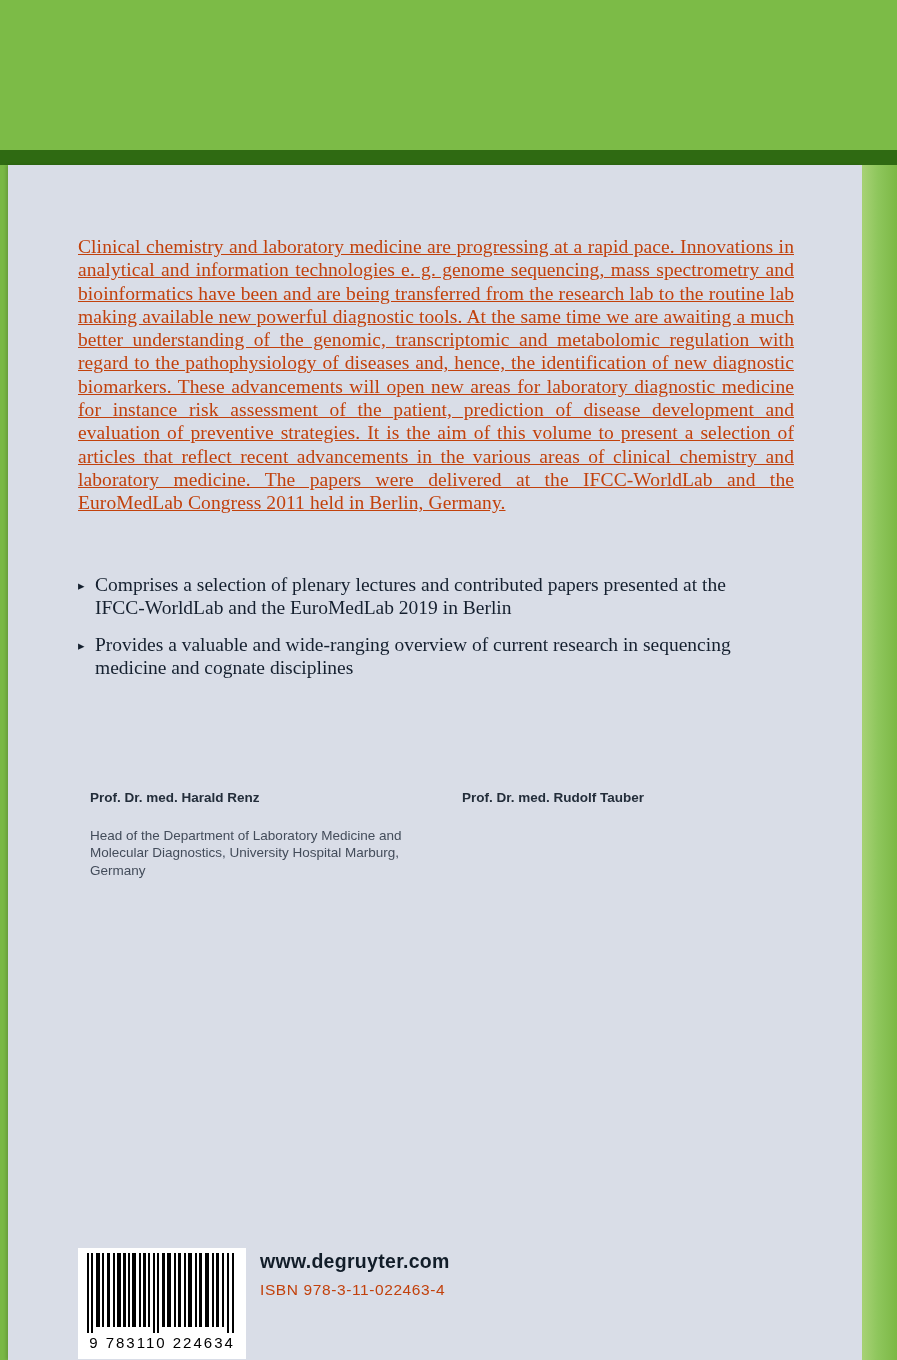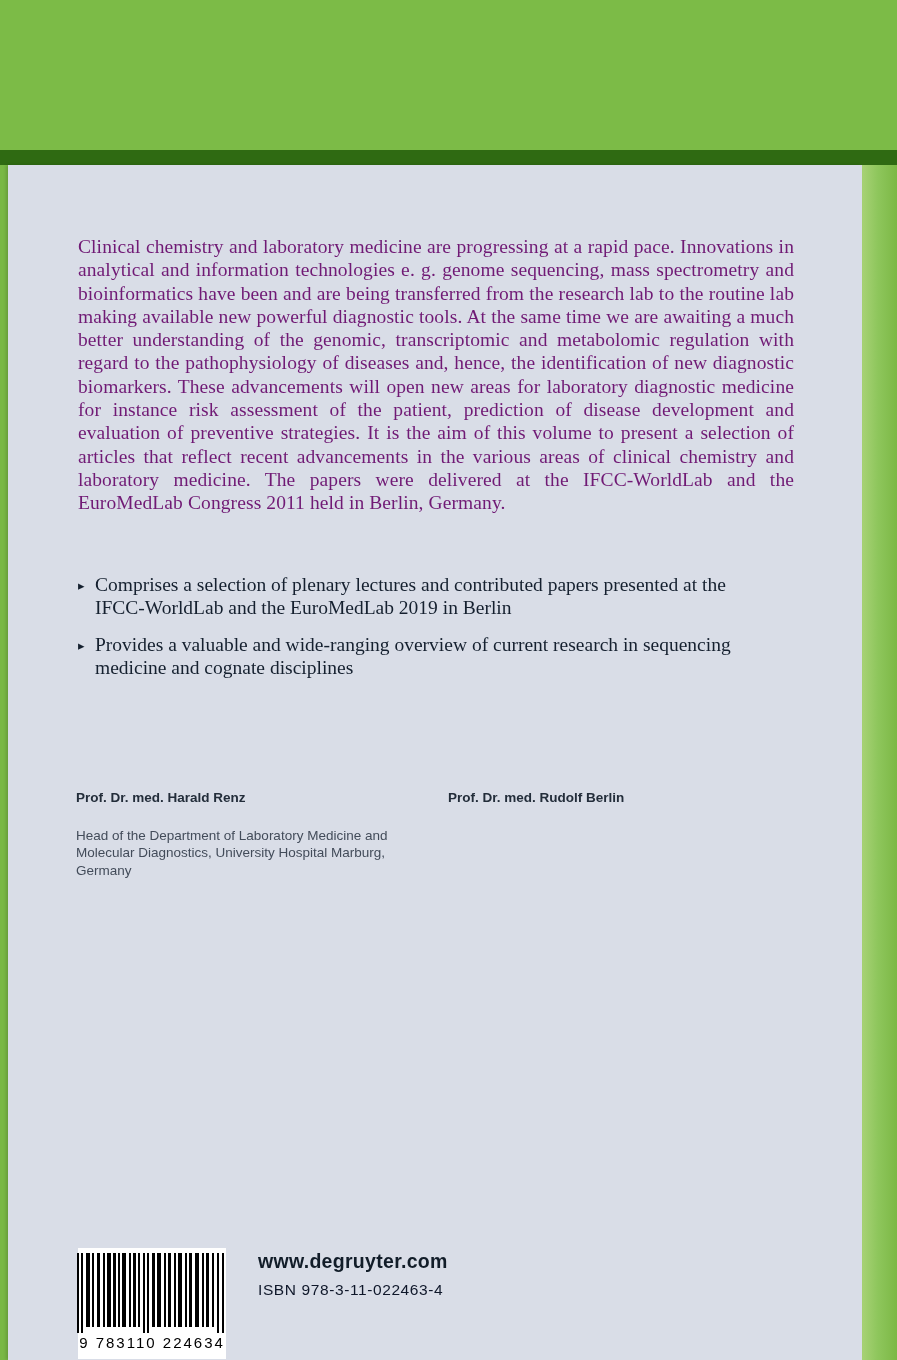--- a/index.html
+++ b/index.html
@@ -50,23 +50,24 @@
     box-shadow: -2px 0 3px rgba(0,0,0,0.15);
   }
 
   .blurb {
     position: absolute;
     left: 70px;
     top: 70px;
     width: 716px;
     font-size: 19.5px;
     line-height: 23.3px;
-    color: #701a75;
+    color: #c2410c;
     text-align: justify;
     letter-spacing: 0.1px;
+    text-decoration: underline;
   }
 
   .bullets {
     position: absolute;
     left: 70px;
     top: 408px;
     width: 700px;
     list-style: none;
   }
 
@@ -83,21 +84,21 @@
     position: absolute;
     left: 0;
     top: 1px;
     font-size: 13px;
     line-height: 23.3px;
     color: #15202f;
   }
 
   .editors {
     position: absolute;
-    left: 68px;
+    left: 82px;
     top: 624px;
     width: 730px;
     display: flex;
     gap: 20px;
     font-family: "Liberation Sans", sans-serif;
   }
 
   .editor-col { width: 352px; }
 
   .editor-name {
@@ -118,58 +119,58 @@
   .footer {
     position: absolute;
     left: 70px;
     top: 1083px;
     width: 720px;
     display: flex;
     align-items: flex-start;
   }
 
   .barcode-box {
-    width: 148px;
+    width: 168px;
     height: 111px;
     background: #ffffff;
     display: flex;
     flex-direction: column;
     align-items: center;
     padding: 5px 8px 4px 8px;
   }
 
   .bars { width: 152px; height: 80px; display: block; }
 
   .barcode-number {
     font-family: "Liberation Sans", sans-serif;
     font-size: 15px;
     color: #000000;
     letter-spacing: 2px;
     margin-top: 1px;
     white-space: nowrap;
   }
 
   .pub-info {
-    margin-left: 32px;
+    margin-left: 14px;
     padding-top: 2px;
     font-family: "Liberation Sans", sans-serif;
     color: #121d29;
   }
 
   .website {
     font-size: 19.5px;
     font-weight: bold;
     letter-spacing: 0.3px;
   }
 
   .isbn {
     margin-top: 8px;
     font-size: 15.5px;
     letter-spacing: 0.6px;
-    color: #0f172a;
+    color: #c2410c;
   }
 </style>
 </head>
 <body>
 
 <div class="page">
 
   <div class="top-band"></div>
   <div class="dark-strip"></div>
   <div class="right-edge"></div>
@@ -188,21 +189,21 @@
         <span>Provides a valuable and wide-ranging overview of current research in sequencing medicine and cognate disciplines</span>
       </li>
     </ul>
 
     <div class="editors">
       <div class="editor-col">
         <div class="editor-name">Prof. Dr. med. Harald Renz</div>
         <div class="editor-affil">Head of the Department of Laboratory Medicine and Molecular Diagnostics, University Hospital Marburg, Germany</div>
       </div>
       <div class="editor-col">
-        <div class="editor-name">Prof. Dr. med. Rudolf Berlin</div>
+        <div class="editor-name">Prof. Dr. med. Rudolf Tauber</div>
       </div>
     </div>
 
     <div class="footer">
 
       <div class="barcode-box">
         <svg class="bars" viewBox="0 0 152 80" preserveAspectRatio="none" xmlns="http://www.w3.org/2000/svg">
           <g fill="#000000">
             <rect x="1" y="0" width="2" height="80"></rect>
             <rect x="5" y="0" width="2" height="80"></rect>

